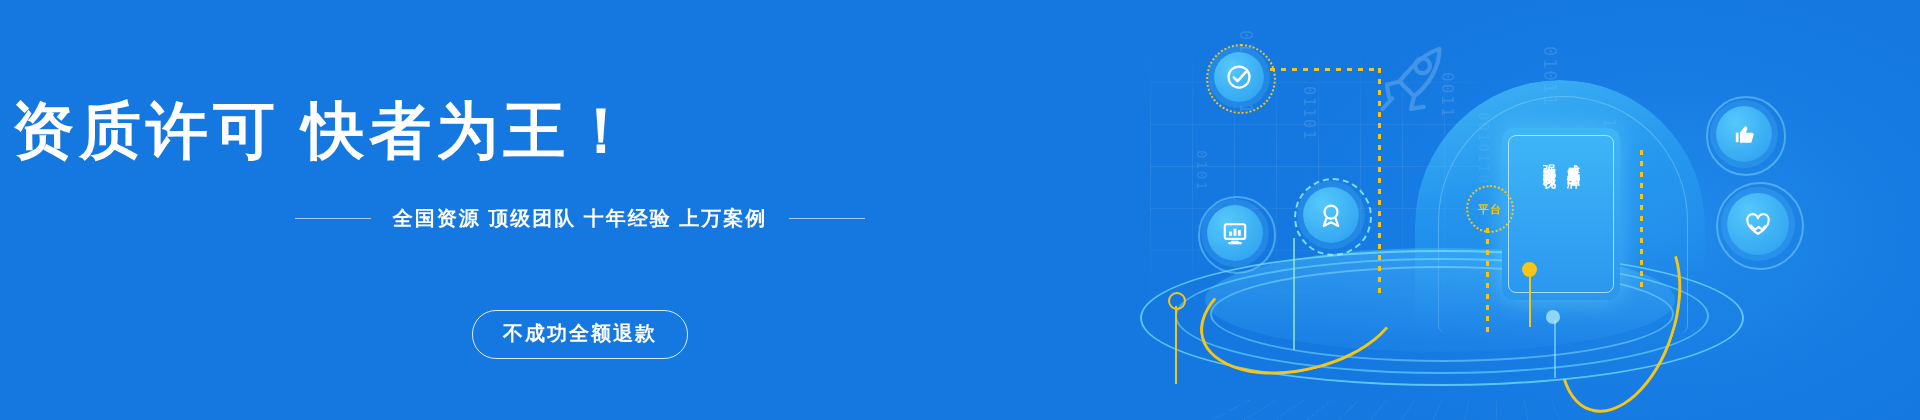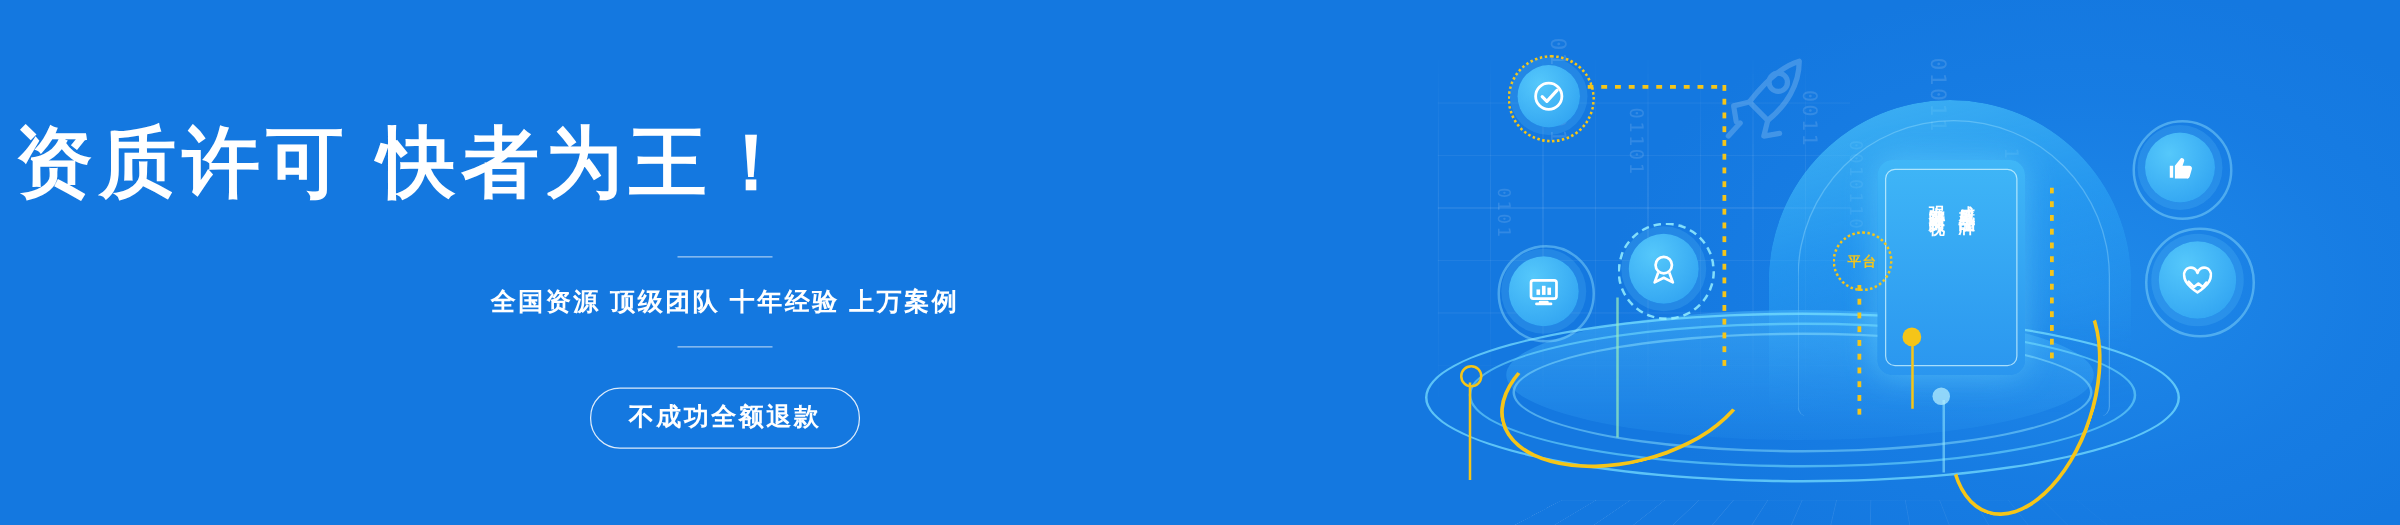--- a/index.html
+++ b/index.html
@@ -53,21 +53,21 @@
 
   
   .copy{position:absolute;left:0;top:0;width:1160px;height:420px;}
   .headline{
     position:absolute;left:0;right:0;top:100px;text-align:left;
     color:#ffffff;font-size:62px;font-weight:bold;letter-spacing:5px;
     line-height:1;white-space:nowrap;margin-left:12px;
   }
   .subline{
     position:absolute;left:0;right:0;top:205px;
-    display:flex;align-items:center;justify-content:center;gap:22px;flex-direction:column;
+    display:flex;align-items:center;justify-content:center;gap:22px;
   }
   .rule{width:76px;height:1px;background:rgba(255,255,255,.62);}
   .subtitle{
     color:#ffffff;font-size:20px;font-weight:bold;letter-spacing:2px;
     white-space:nowrap;
   }
   .cta-wrap{position:absolute;left:0;right:0;top:278px;text-align:center;}
   .cta{
     display:inline-block;padding:9px 30px 11px;
     border:1px solid rgba(255,255,255,.85);border-radius:24px;

